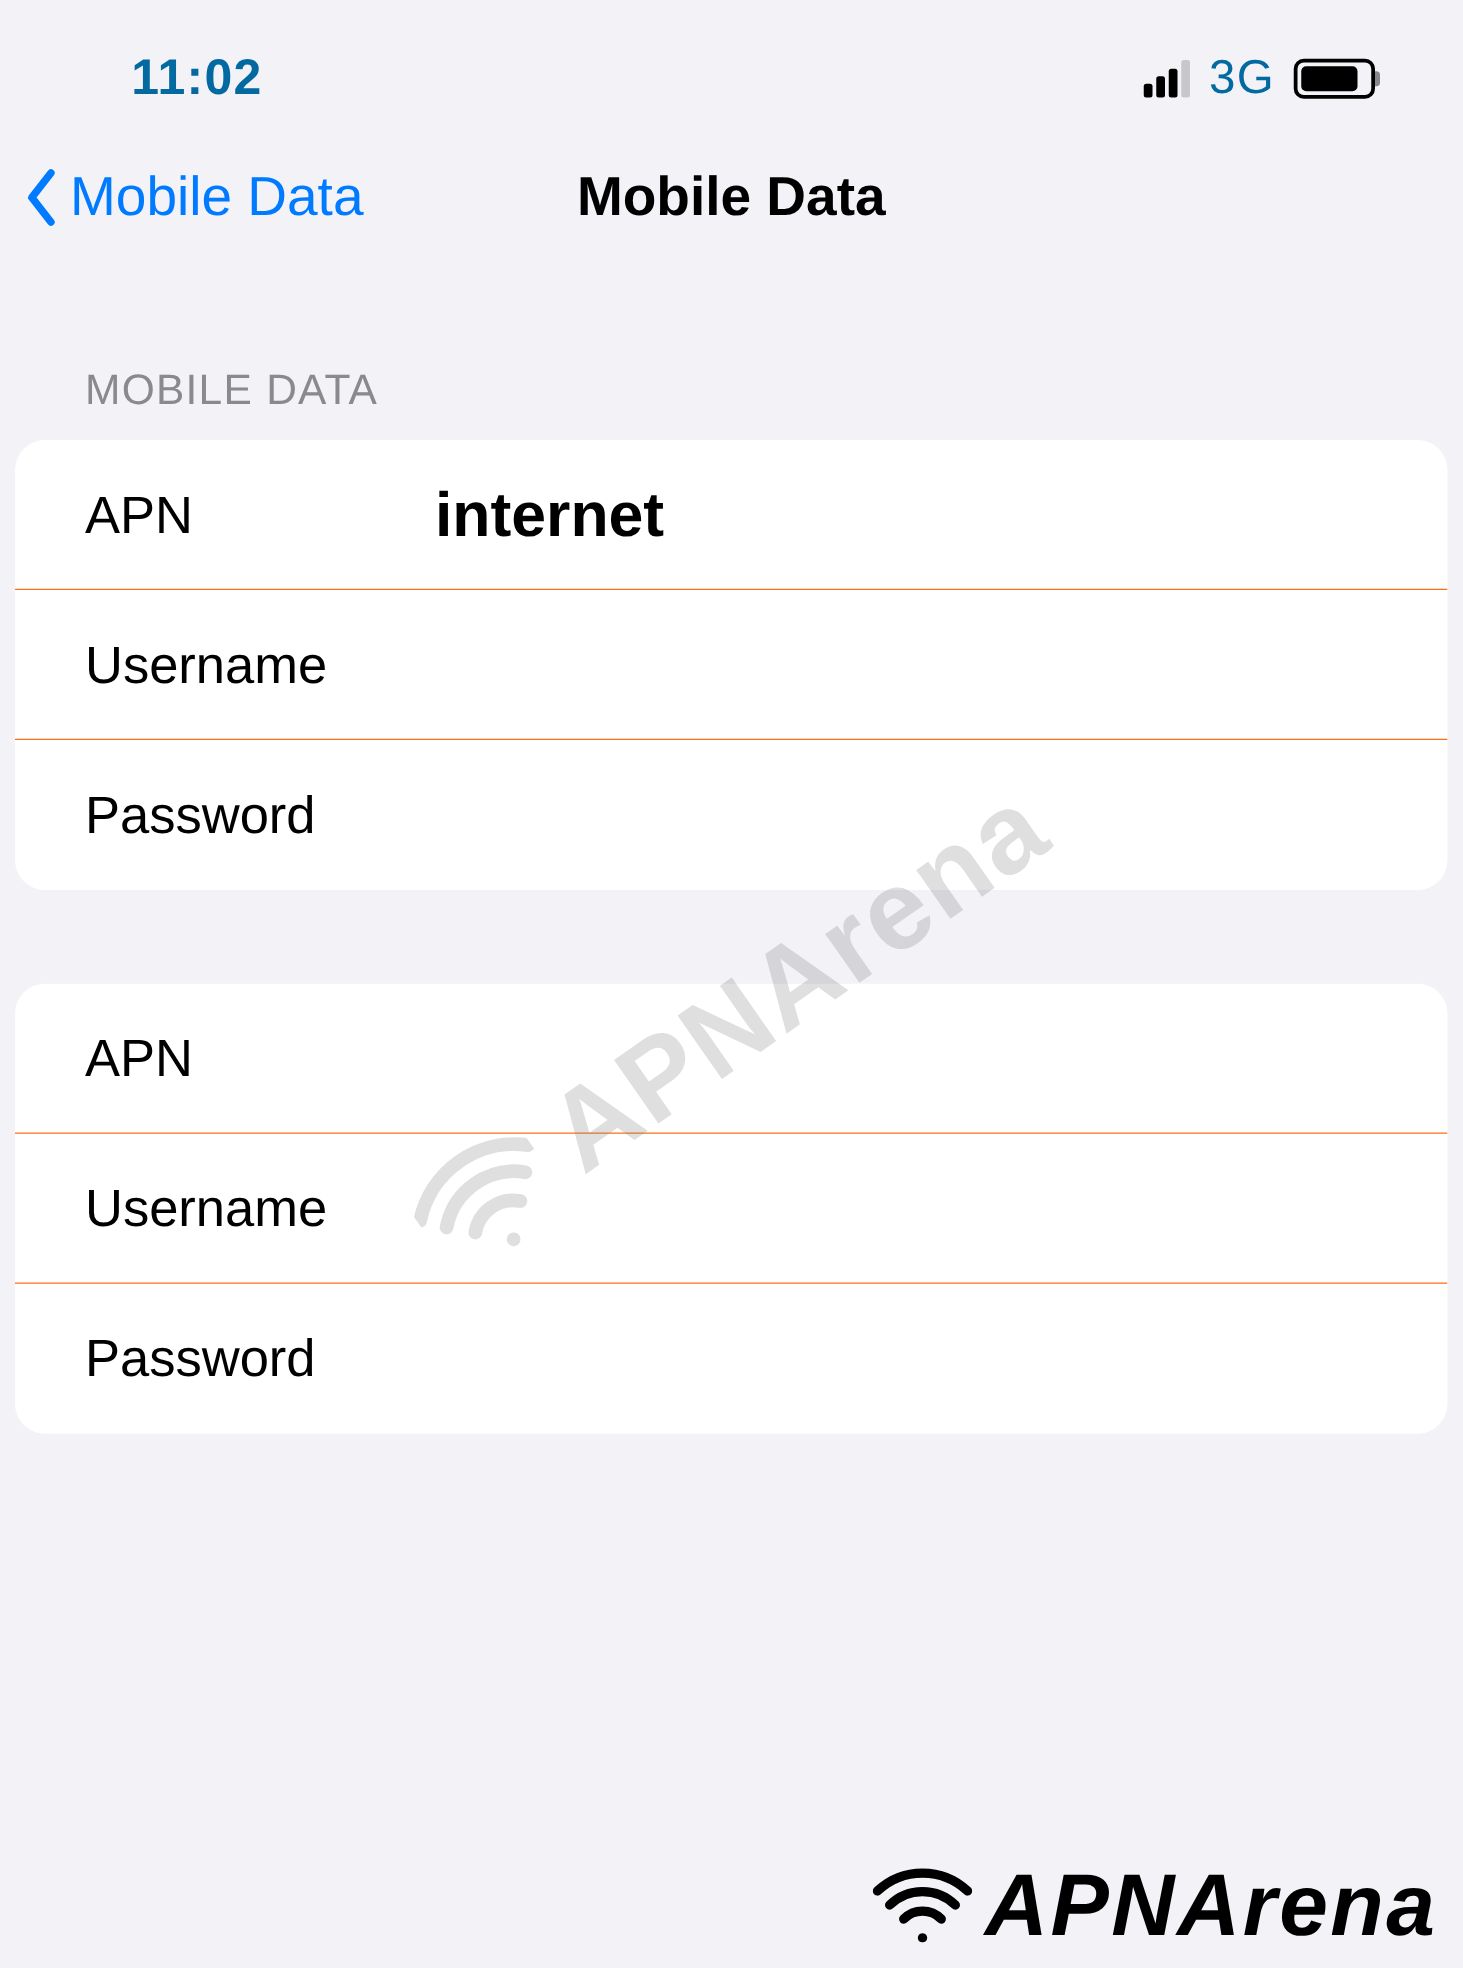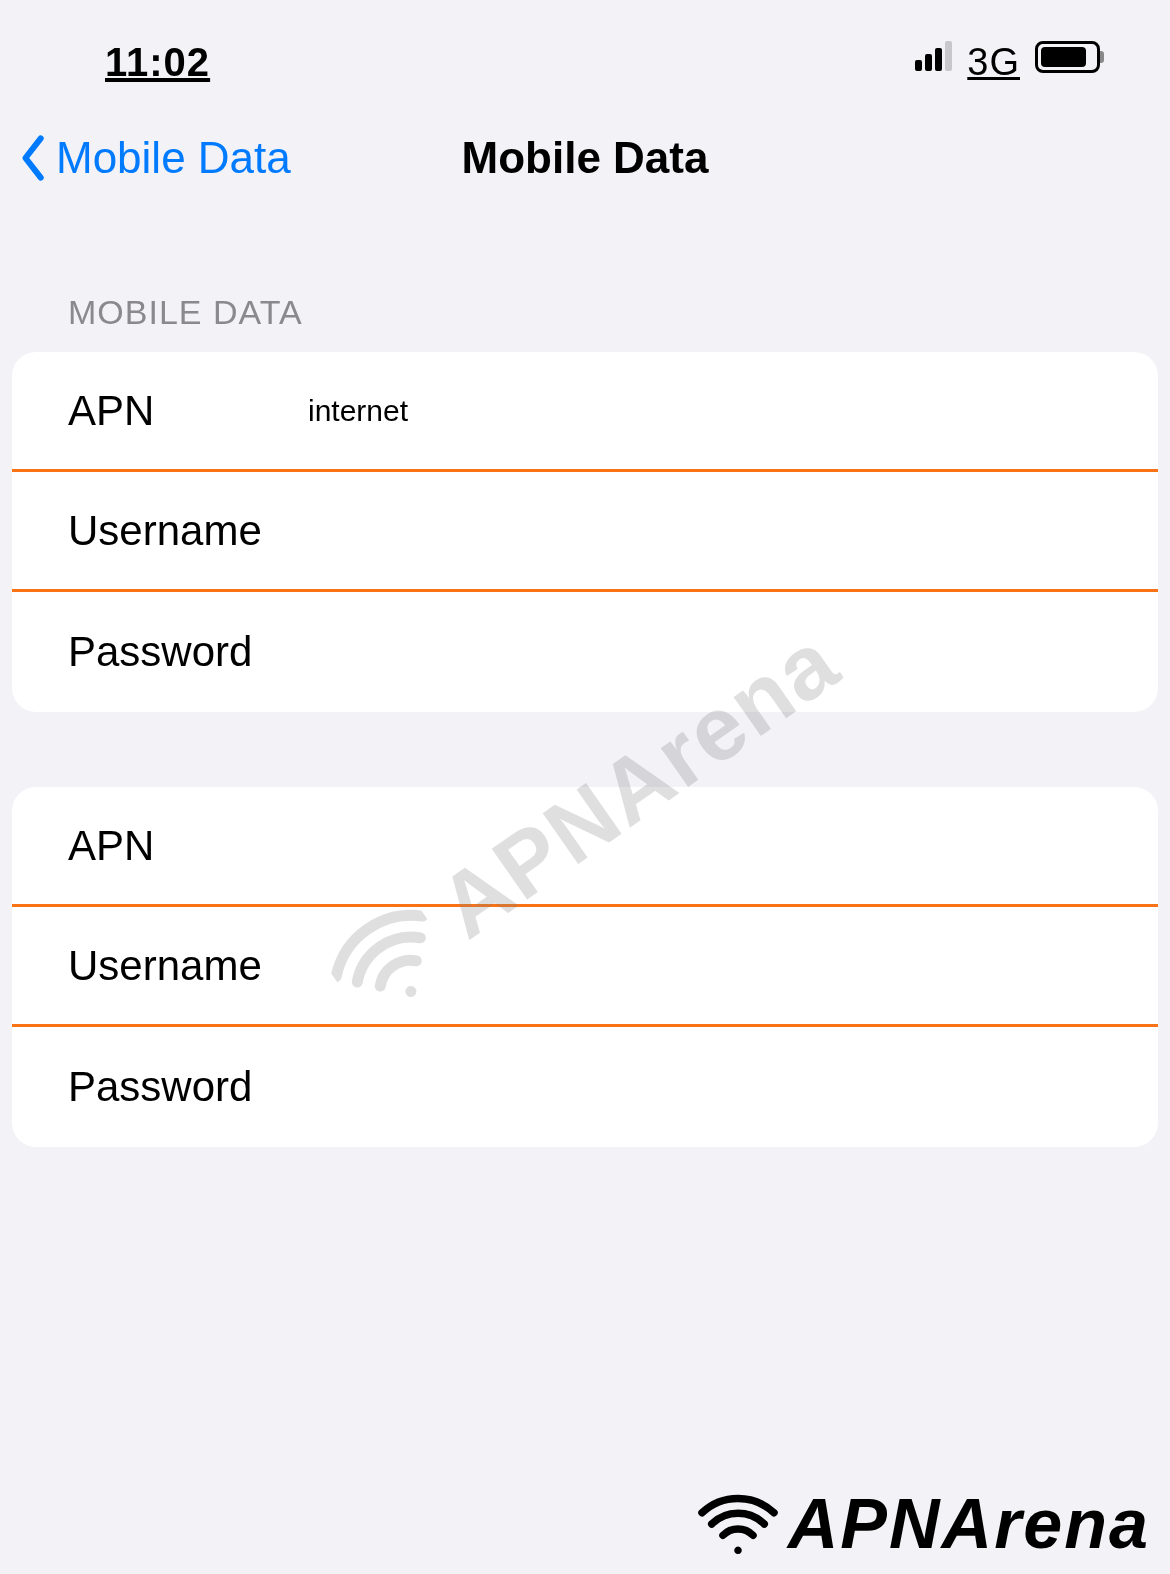--- a/index.html
+++ b/index.html
@@ -16,29 +16,28 @@
       overflow: hidden;
       position: relative;
     }
     .status-bar {
       display: flex;
       justify-content: space-between;
       align-items: center;
       padding: 40px 70px 30px 105px;
       font-size: 40px;
       font-weight: 600;
-      color: #000000;
-      text-decoration: underline;
+      color: #0369a1;
     }
     .status-left {
       letter-spacing: 1px;
     }
     .status-right {
       display: flex;
-      align-items: flex-start;
+      align-items: center;
       gap: 15px;
     }
     .signal-bars {
       display: flex;
       align-items: flex-end;
       gap: 3px;
     }
     .signal-bar {
       width: 7px;
       background-color: #000;
@@ -127,41 +126,42 @@
     .list-group {
       background-color: #ffffff;
       border-radius: 24px;
       overflow: hidden;
     }
     .list-row {
       display: flex;
       align-items: center;
       min-height: 120px;
       padding: 0 56px;
-      border-bottom: 3px solid #f97316;
+      border-bottom: 1px solid #f97316;
     }
     .list-row:last-child {
       border-bottom: none;
     }
     .row-label {
       font-size: 42px;
       font-weight: 400;
       color: #000;
       width: 240px;
       flex-shrink: 0;
     }
     .row-value {
-      font-size: 30px;
-      font-weight: 400;
+      font-size: 50px;
+      font-weight: 700;
       color: #000;
       border: none;
       outline: none;
       background: transparent;
       flex: 1;
       font-family: inherit;
+      margin-left: 40px;
     }
     .watermark {
       position: absolute;
       font-size: 90px;
       font-weight: 700;
       color: rgba(128,128,128,0.25);
       transform: rotate(-35deg);
       pointer-events: none;
       letter-spacing: 2px;
       display: flex;

